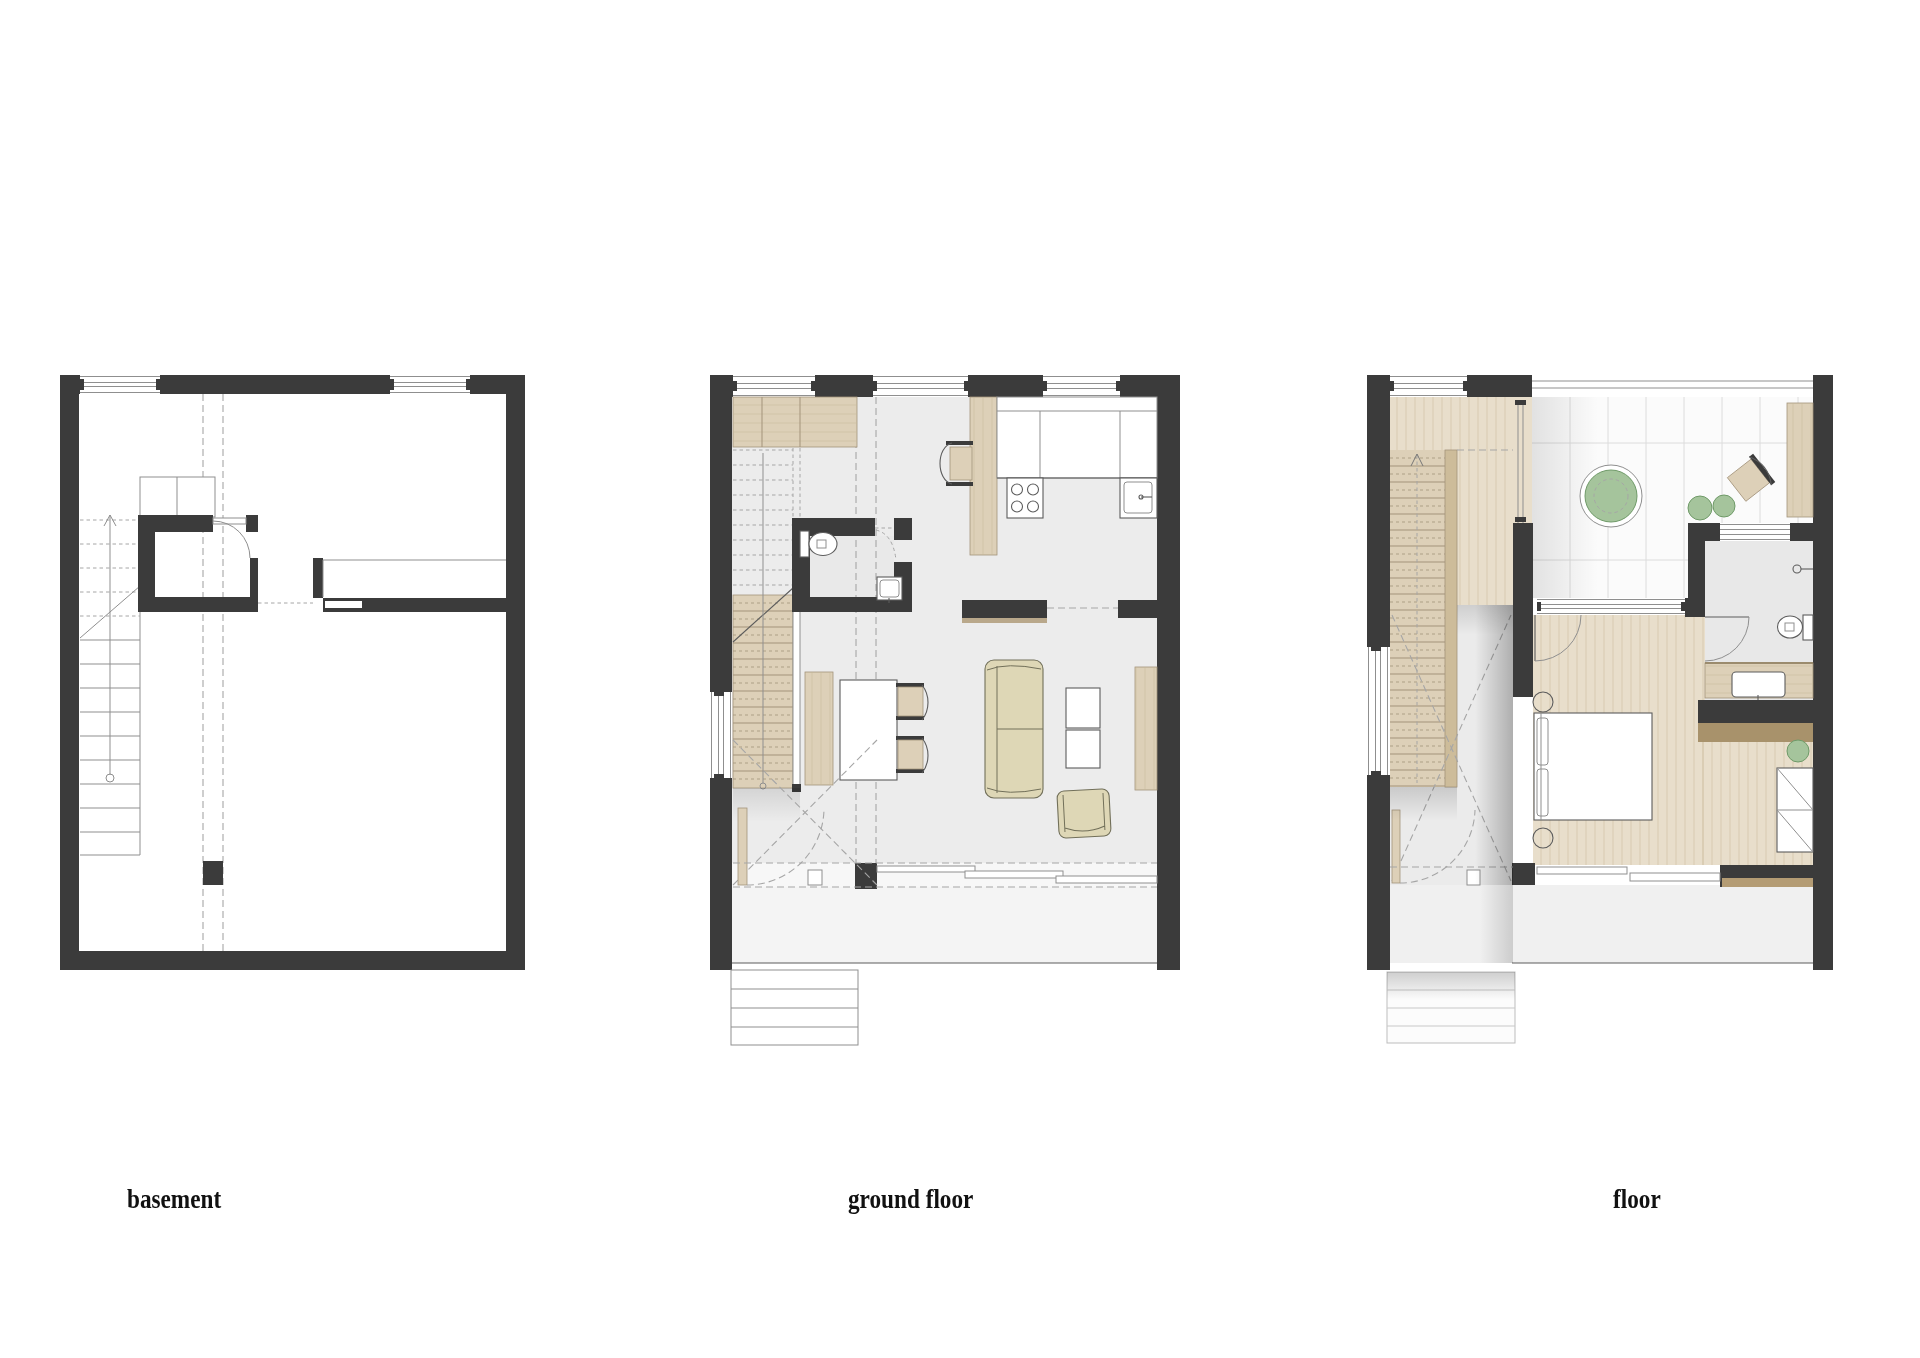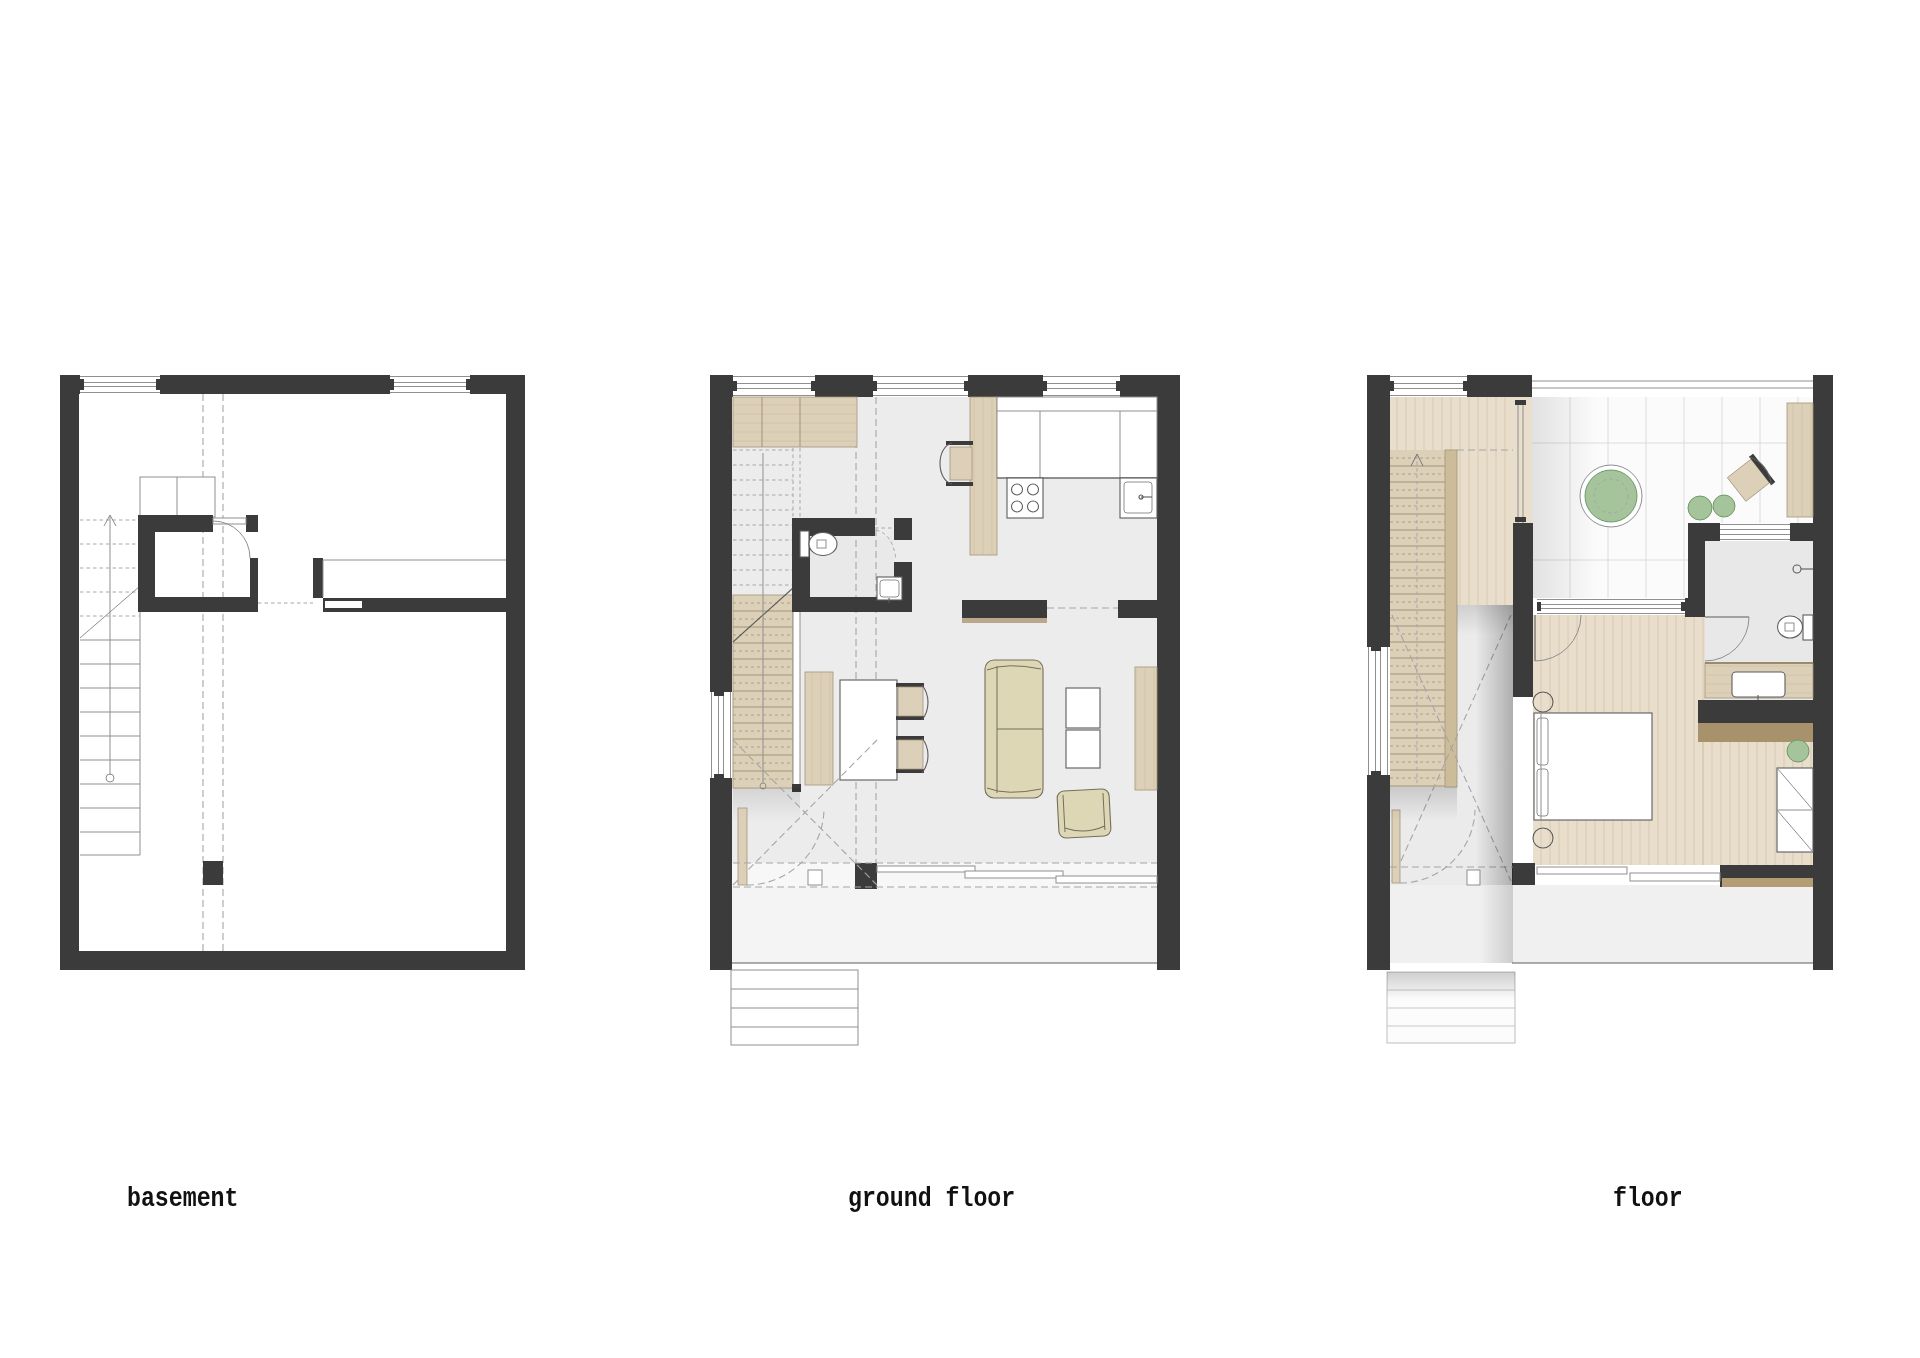--- a/index.html
+++ b/index.html
@@ -4,21 +4,21 @@
 <style>
   :root{
     --wall:#3b3b3b; --line:#8f8f8f; --line_strong:#5c5c5c; --dash:#a6a6a6;
     --floor:#ececec; --floor_light:#f4f4f4; --terrace_tile:#fbfbfb; --tile_line:#dcdcdc;
     --wood:#ddd0b8; --wood_floor:#e8decb; --wood_dark:#a8926b; --wood_rail:#cdbc9a;
     --wood_line:#a3937a; --grain:#c6b493; --sofa:#ded7b6; --sofa_line:#72705a;
     --green:#a5c49c; --green_dark:#6f9a68; --label:#111111; --page_bg:#ffffff;
   }
   html,body{margin:0;padding:0;background:var(--page_bg);}
   #canvas{position:relative;width:1920px;height:1358px;background:var(--page_bg);overflow:hidden;
-          font-family:Liberation Mono, monospace;}
+          font-family:Liberation Serif, serif;}
   .plan{position:absolute;}
   .plan-label{position:absolute;font-weight:bold;font-size:27px;color:var(--label);
               transform:scaleX(.86);transform-origin:left top;white-space:nowrap;}
   
   .wall{fill:var(--wall);}
   .thin{fill:none;stroke:var(--line);stroke-width:1;}
   .thin2{fill:none;stroke:var(--line_strong);stroke-width:1.1;}
   .dash{fill:none;stroke:var(--dash);stroke-width:1.1;stroke-dasharray:7 4;}
   .dashf{fill:none;stroke:var(--dash);stroke-width:1;stroke-dasharray:3.5 3;}
   .wh{fill:#fff;stroke:var(--line_strong);stroke-width:1.1;}

